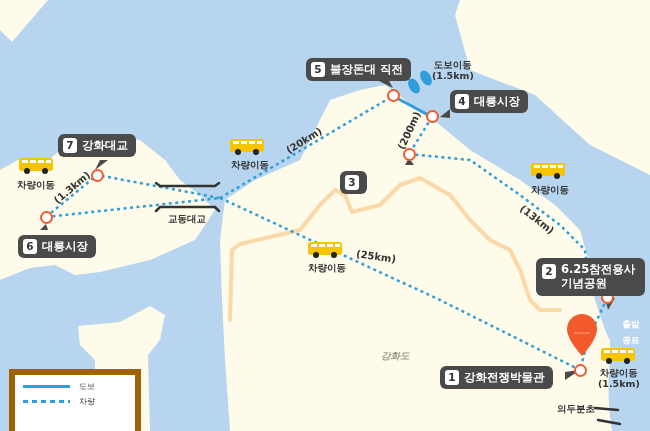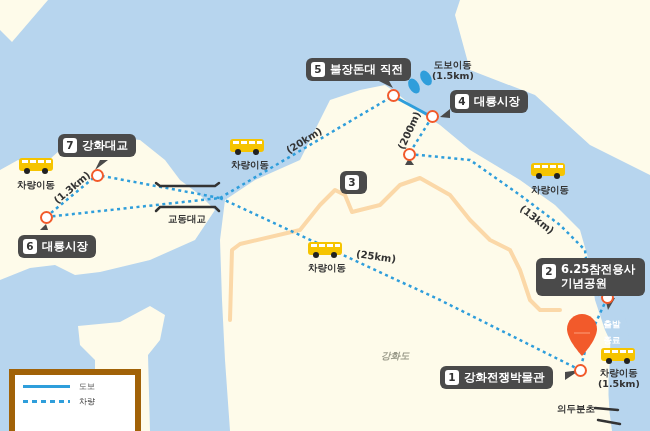--- a/index.html
+++ b/index.html
@@ -10,21 +10,21 @@
   .num { background: #fff; color: #333; border-radius: 3px; width: 14px; height: 15px; display: inline-flex; align-items: center; justify-content: center; font-size: 10.5px; font-weight: bold; flex: none; }
   .txt { display: inline-block; text-align: left; }
   .lbl { position: absolute; font-size: 9.5px; font-weight: bold; color: #333; white-space: nowrap; text-align: center; line-height: 1.2; }
   .dist { position: absolute; font-size: 10px; font-weight: bold; color: #333; white-space: nowrap; }
   .bus { position: absolute; width: 34px; height: 18px; }
   .legend { position: absolute; left: 9px; top: 369px; width: 120px; height: 57px; background: #fff; border: 6px solid #a16207; }
   .lg-row { position: absolute; left: 8px; display: flex; align-items: center; gap: 9px; font-size: 8px; color: #444; }
   .lg-line { width: 47px; height: 3px; }
   .stop { position: absolute; width: 9px; height: 9px; border: 2.5px solid #f25a2b; background: #fff; border-radius: 50%; }
   .pin { position: absolute; left: 567px; top: 314px; width: 30px; height: 50px; }
-  .pin .t { position: absolute; width: 30px; text-align: center; color: #fff; font-size: 8.5px; font-weight: bold; }
+  .pin .t { position: absolute; width: 30px; text-align: center; color: #fff; font-size: 8.5px; font-weight: bold; padding-left: 19px; }
   .island { position: absolute; font-size: 9.5px; color: #9a9a8a; font-weight: bold; font-style: italic; }
 </style>
 </head>
 <body>
 
 <div id="map">
   <svg class="base" width="650" height="431" viewBox="0 0 650 431">
     <rect x="0" y="0" width="650" height="431" fill="#b7d5ee"></rect>
 
     <path d="M0,0 L48,0 L12,42 L0,30 Z" fill="#fefbea"></path>

